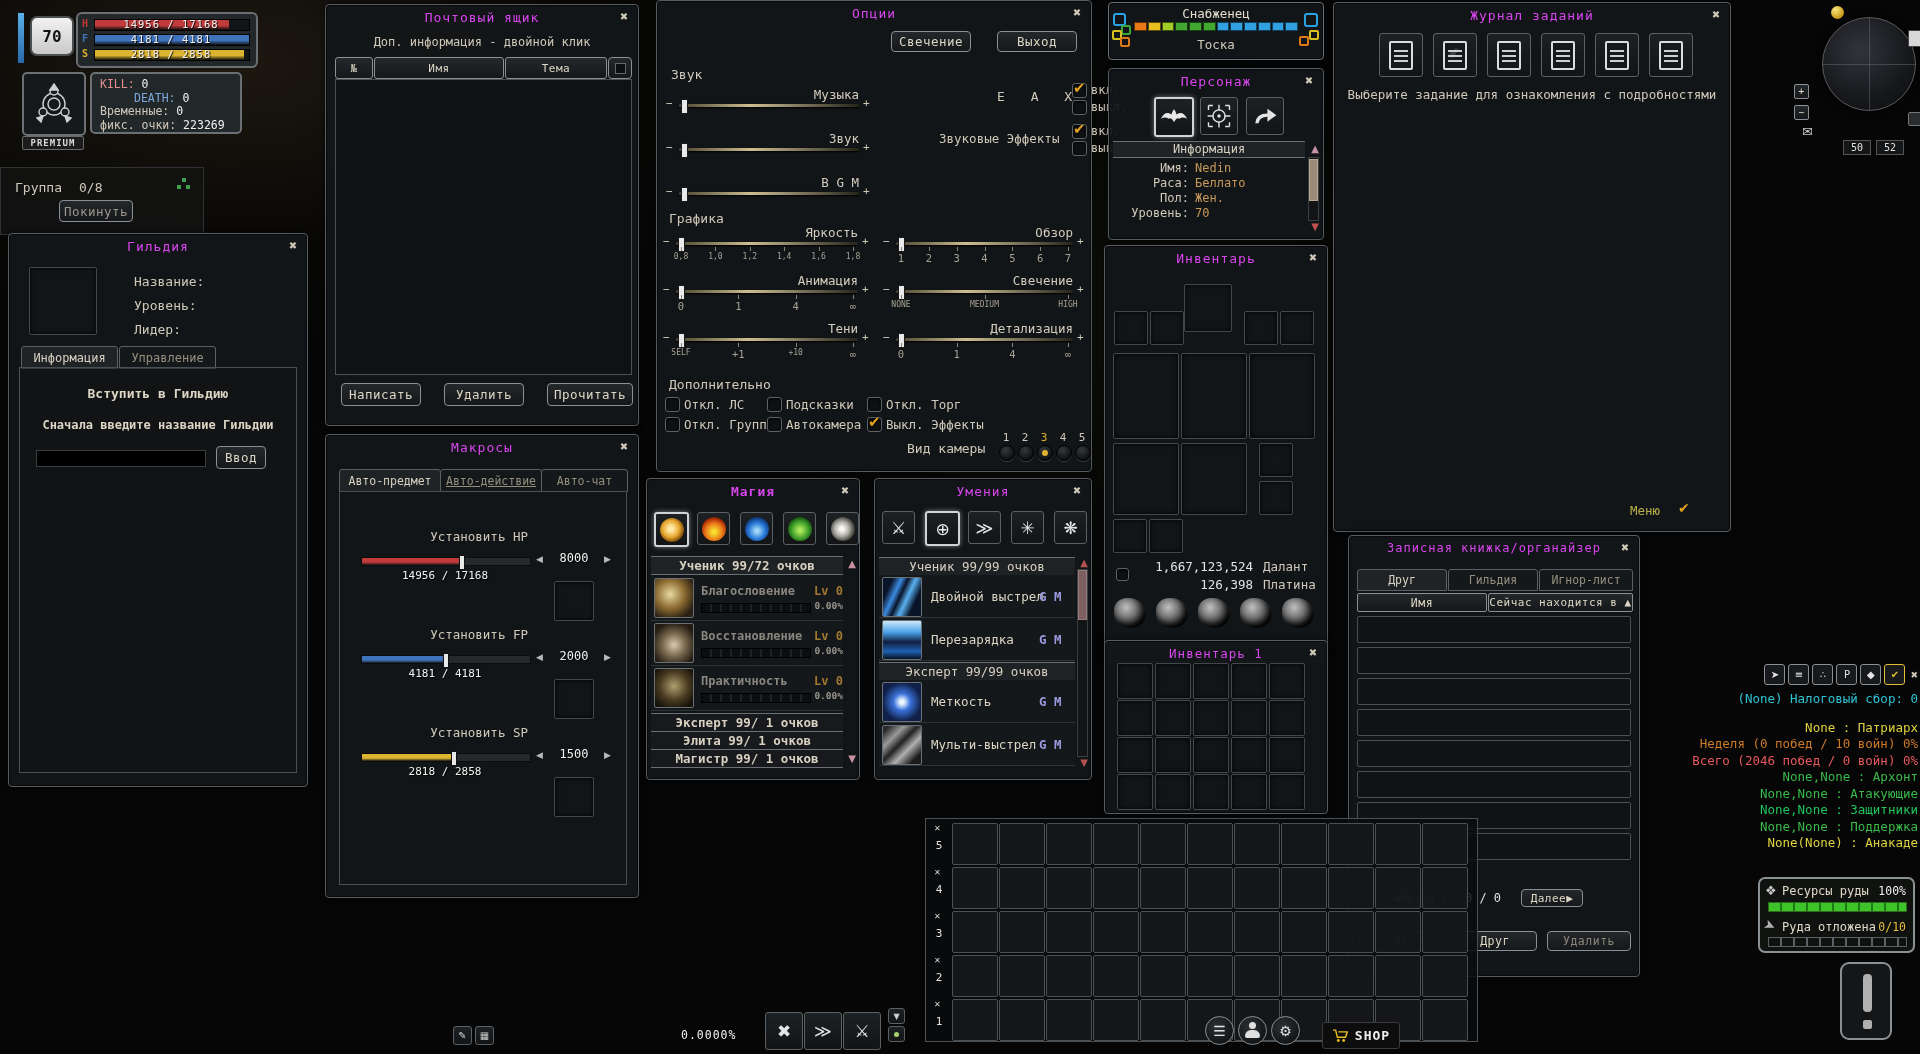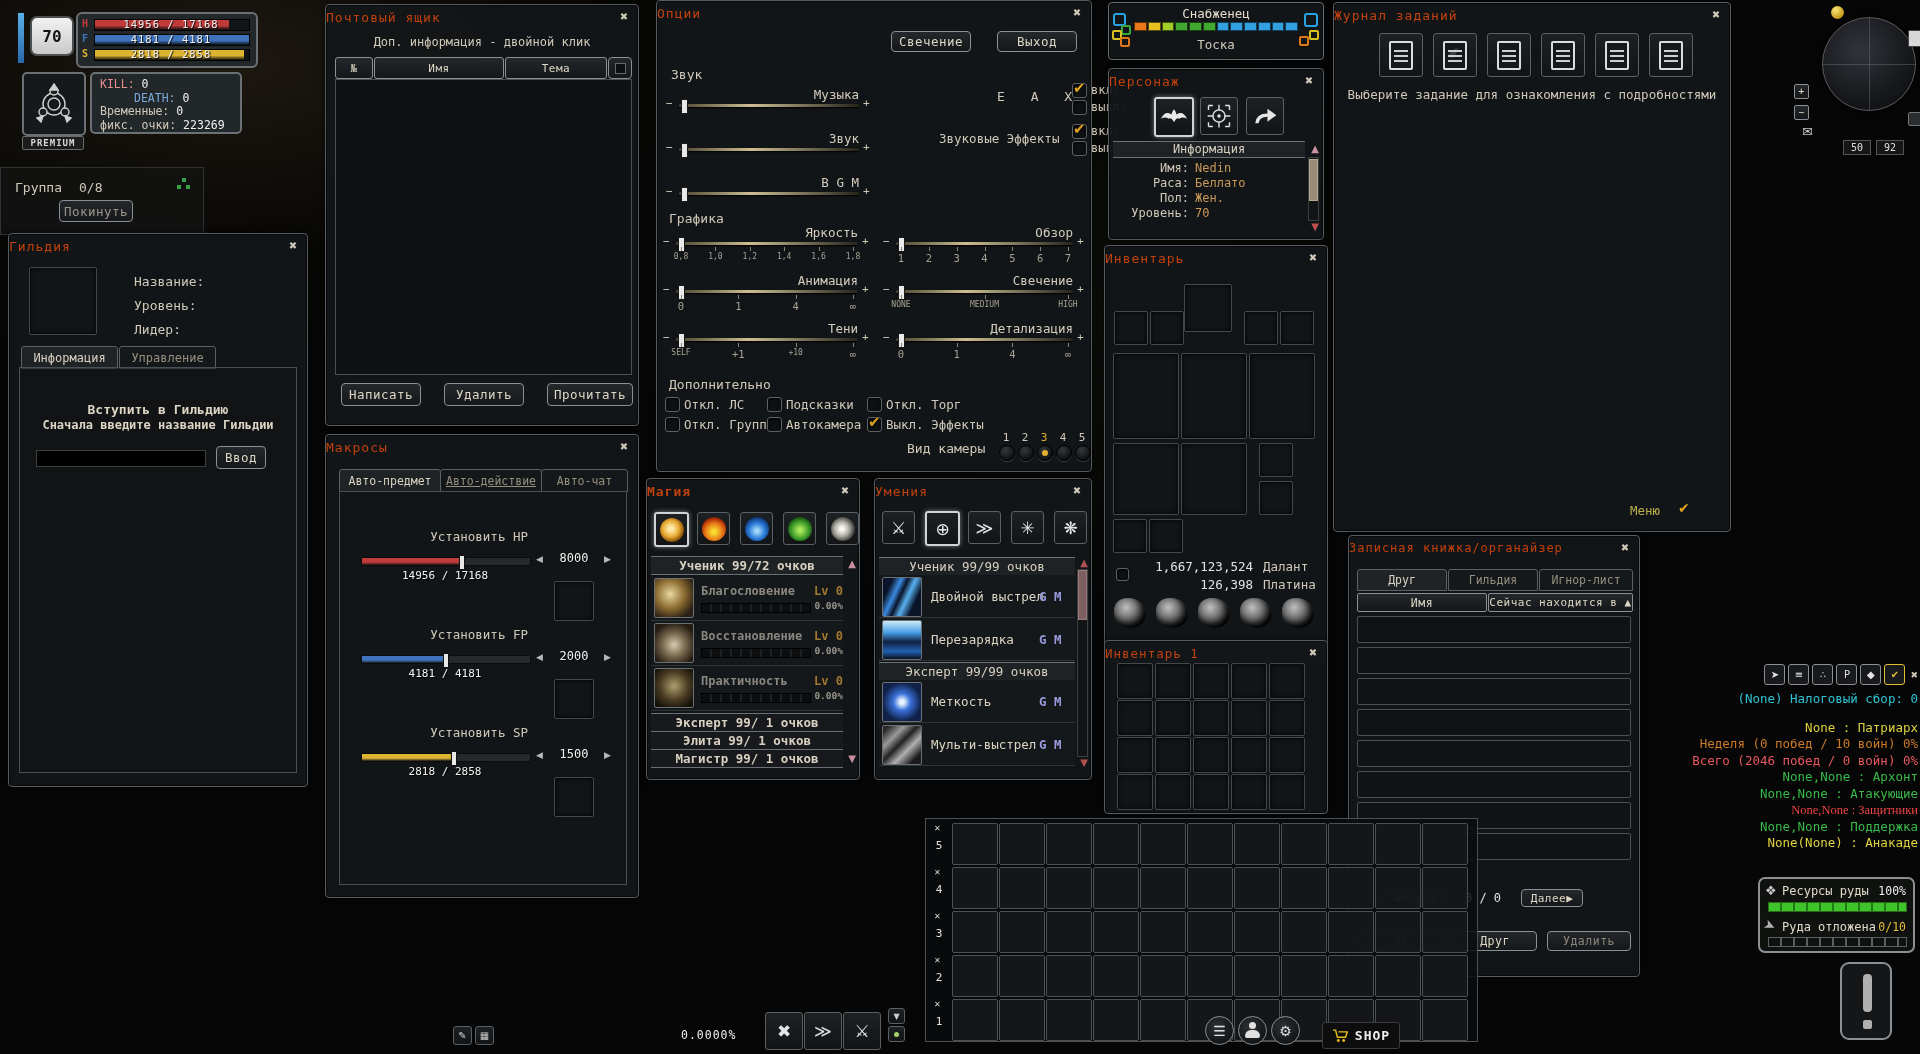--- a/index.html
+++ b/index.html
@@ -3,21 +3,21 @@
 <meta charset="utf-8">
 <style>
   html,body{margin:0;padding:0;width:1920px;height:1054px;overflow:hidden;background:#060606;
     font-family:"DejaVu Sans Mono",monospace;color:#d0c9ba;}
   body::before{content:"";position:absolute;inset:0;
     background:radial-gradient(900px 420px at 12% 6%,#1d1810 0%,rgba(10,9,6,0.4) 45%,transparent 70%),
                radial-gradient(700px 500px at 55% 30%,#0d0d0b 0%,transparent 60%);}
   .abs{position:absolute;}
   .panel{position:absolute;background:rgba(19,22,24,0.94);border:1px solid #565c60;border-radius:4px;
     box-shadow:inset 0 0 0 1px rgba(5,6,7,0.8),0 0 6px rgba(0,0,0,0.6);}
-  .ptitle{position:absolute;top:5px;left:0;right:0;font-size:13px;color:#c2410c;letter-spacing:1px;}
+  .ptitle{position:absolute;top:5px;left:0;right:0;text-align:center;font-size:13px;color:#d946ef;letter-spacing:1px;}
   .xbtn{position:absolute;top:5px;right:7px;width:14px;height:14px;color:#cfc8b8;font-size:10px;line-height:14px;
     text-align:center;font-family:"DejaVu Sans",sans-serif;cursor:pointer;}
   .btn{position:absolute;background:linear-gradient(#24282b,#15171a);border:1px solid #8a9094;border-radius:4px;
     color:#ded7c5;font-size:12.5px;display:flex;align-items:center;justify-content:center;
     font-family:"DejaVu Sans Mono",monospace;letter-spacing:0.5px;cursor:pointer;}
   .slot{position:absolute;background:#121518;border:1px solid #43484c;border-radius:2px;box-shadow:inset 0 0 5px #000;}
   .tab{position:absolute;height:21px;border:1px solid #5a6064;background:#15181a;color:#958f7e;font-size:12px;
     display:flex;align-items:center;justify-content:center;border-radius:3px 3px 0 0;cursor:pointer;}
   .tab.active{background:#1f2325;color:#d8d1c2;}
   .rankbar{position:absolute;height:17px;background:#1e2225;border-top:1px solid #6a7074;border-bottom:1px solid #6a7074;
@@ -118,21 +118,21 @@
   <div class="xbtn">✖</div>
   <div class="slot" style="left:20px;top:33px;width:66px;height:66px;"></div>
   <div style="position:absolute;left:125px;top:40px;font-size:13px;">Название:</div>
   <div style="position:absolute;left:125px;top:64px;font-size:13px;">Уровень:</div>
   <div style="position:absolute;left:125px;top:88px;font-size:13px;">Лидер:</div>
   <div id="guild-tabs">
       <div class="tab active" style="left: 12px; top: 112px; width: 95px;">Информация</div>
       <div class="tab" style="left: 110px; top: 112px; width: 95px;">Управление</div>
     </div>
   <div style="position:absolute;left:10px;top:133px;width:276px;height:404px;border:1px solid #4a5054;background:rgba(16,18,20,0.5);">
-    <div style="position:absolute;left:0;right:0;top:34px;text-align:center;font-size:13px;font-weight:bold;color:#ddd6c5;">Вступить в Гильдию</div>
+    <div style="position:absolute;left:0;right:0;top:18px;text-align:center;font-size:13px;font-weight:bold;color:#ddd6c5;">Вступить в Гильдию</div>
     <div style="position:absolute;left:0;right:0;top:50px;text-align:center;font-size:12px;font-weight:bold;color:#ddd6c5;">Сначала введите название Гильдии</div>
     <div style="position:absolute;left:16px;top:82px;width:168px;height:15px;background:#000;border:1px solid #3a3f42;"></div>
     <div class="btn" style="left:196px;top:78px;width:48px;height:21px;">Ввод</div>
   </div>
 </div>
 
 <div class="panel" style="left:325px;top:4px;width:312px;height:420px;">
   <div class="ptitle">Почтовый ящик</div>
   <div class="xbtn">✖</div>
   <div style="position:absolute;left:0;right:0;top:30px;text-align:center;font-size:12px;">Доп. информация - двойной клик</div>
@@ -644,21 +644,21 @@
       <div class="war-icon" title="" style="border: 1.5px solid rgb(224, 192, 48); color: rgb(224, 192, 48);">✔</div>
       <div class="glyph" style="color: rgb(207, 200, 184); font-size: 9px; margin-left: 2px;">✖</div>
     </div>
   <div id="war-lines" style="margin-top:6px;">
       <div class="war-line" style="color: rgb(47, 196, 212);">(None) Налоговый сбор: 0</div>
       <div class="war-line" style="color: rgb(222, 211, 63); margin-top: 12px;">None : Патриарх</div>
       <div class="war-line" style="color: rgb(204, 122, 40);">Неделя (0 побед / 10 войн) 0%</div>
       <div class="war-line" style="color: rgb(232, 88, 96);">Всего (2046 побед / 0 войн) 0%</div>
       <div class="war-line" style="color: rgb(58, 186, 74);">None,None : Архонт</div>
       <div class="war-line" style="color: rgb(58, 186, 74);">None,None : Атакующие</div>
-      <div class="war-line" style="color: #ef4444; font-family: Liberation Serif, serif;">None,None : Защитники</div>
+      <div class="war-line" style="color: #22c55e;">None,None : Защитники</div>
       <div class="war-line" style="color: rgb(58, 186, 74);">None,None : Поддержка</div>
       <div class="war-line" style="color: rgb(222, 211, 63);">None(None) : Анакаде</div>
     </div>
 </div>
 
 <div class="abs" style="left:1758px;top:877px;width:157px;height:76px;background:rgba(18,20,18,0.88);border:2px solid #8a9094;border-radius:7px;box-sizing:border-box;">
   <span class="glyph" style="position:absolute;left:5px;top:4px;color:#c8c8c8;font-size:13px;">❖</span>
   <span style="position:absolute;left:22px;top:5px;font-size:12px;color:#e0d9c8;">Ресурсы руды</span>
   <span class="lcd" style="position:absolute;right:7px;top:5px;font-size:11.5px;">100%</span>
   <div style="position:absolute;left:8px;top:23px;width:137px;height:8px;border:1px solid #2a6a1a;
@@ -678,21 +678,21 @@
 <div class="abs" style="left:1822px;top:17px;width:92px;height:92px;border-radius:50%;border:1px solid #5a5a5a;
      background:radial-gradient(circle at 40% 35%,#33343a,#17181c 60%,#0b0c0f);box-shadow:0 0 8px #000;">
   <i style="position:absolute;left:0;right:0;top:46px;height:1px;background:rgba(120,124,130,0.4);"></i>
   <i style="position:absolute;top:0;bottom:0;left:46px;width:1px;background:rgba(120,124,130,0.4);"></i>
 </div>
 <div class="abs" style="left:1831px;top:6px;width:13px;height:13px;border-radius:50%;background:radial-gradient(circle at 35% 30%,#f8e878,#c89818 70%,#806008);"></div>
 <div class="btn" style="left:1794px;top:84px;width:13px;height:13px;font-size:10px;border-radius:2px;">+</div>
 <div class="btn" style="left:1794px;top:105px;width:13px;height:13px;font-size:10px;border-radius:2px;">−</div>
 <div class="abs glyph" style="left:1802px;top:124px;font-size:13px;color:#c8c8c8;">✉</div>
 <div class="abs" style="left:1843px;top:140px;width:26px;height:13px;background:#141618;border:1px solid #555;font-size:10px;color:#e0e0e0;text-align:center;line-height:13px;">50</div>
-<div class="abs" style="left:1876px;top:140px;width:26px;height:13px;background:#141618;border:1px solid #555;font-size:10px;color:#e0e0e0;text-align:center;line-height:13px;">92</div>
+<div class="abs" style="left:1876px;top:140px;width:26px;height:13px;background:#141618;border:1px solid #555;font-size:10px;color:#e0e0e0;text-align:center;line-height:13px;">52</div>
 <div class="abs" style="left:1908px;top:30px;width:11px;height:15px;background:#d8d8d8;border:1px solid #444;border-radius:1px;"></div>
 <div class="abs" style="left:1908px;top:112px;width:11px;height:12px;background:#2a2d30;border:1px solid #777;border-radius:2px;"></div>
 
 <div class="abs" style="left:925px;top:818px;width:551px;height:222px;background:rgba(10,12,13,0.85);border:1px solid #4a5054;" id="trade-grid">
     <div style="position: absolute; left: 4px; top: 4px; width: 18px; height: 40px;">
       <div class="glyph" style="position: absolute; left: 4px; top: 1px; font-size: 8px; color: rgb(216, 216, 216); cursor: pointer;">✕</div>
       <div style="position: absolute; left: 0px; top: 16px; width: 18px; text-align: center; font-size: 11px; color: rgb(228, 228, 228);">5</div>
     </div>
     <div class="gridslot" style="left: 26px; top: 4px; width: 44px; height: 40px;"></div>
     <div class="gridslot" style="left: 73px; top: 4px; width: 44px; height: 40px;"></div>

